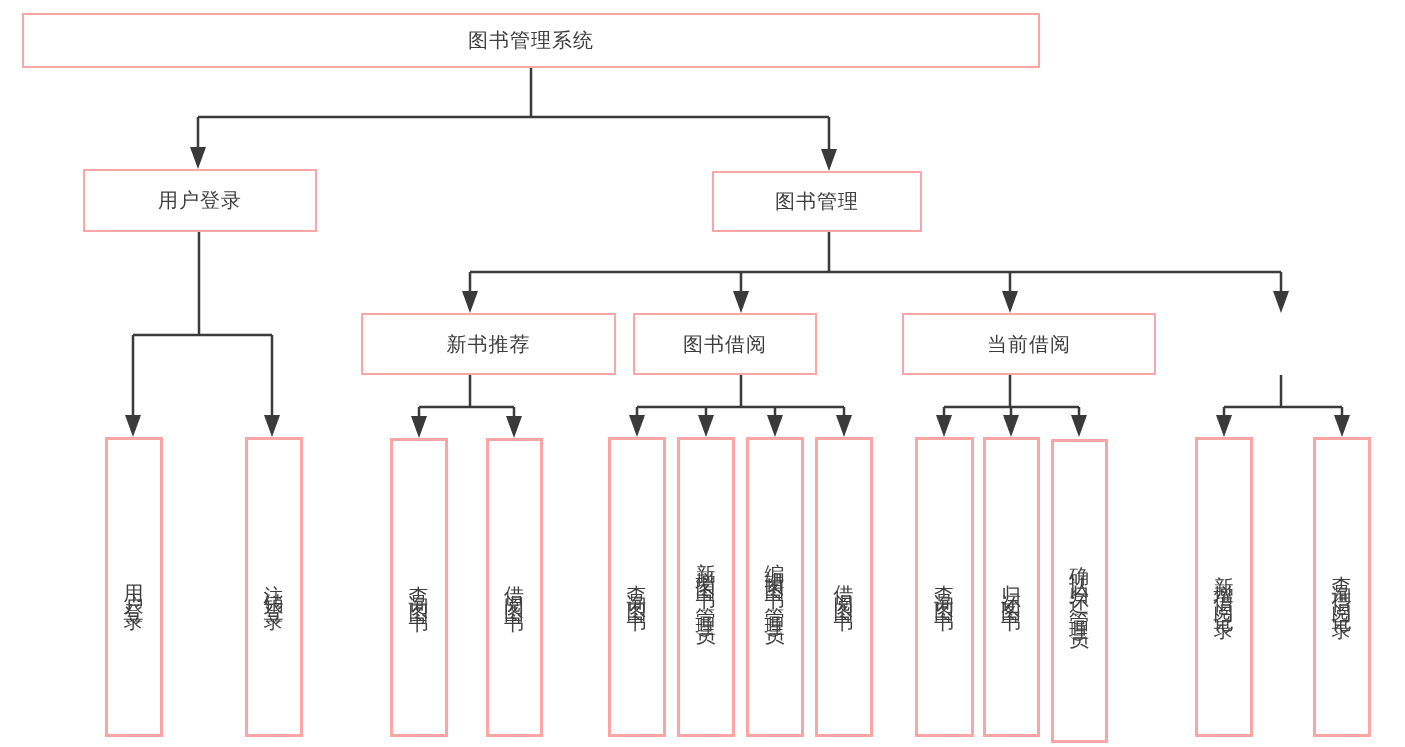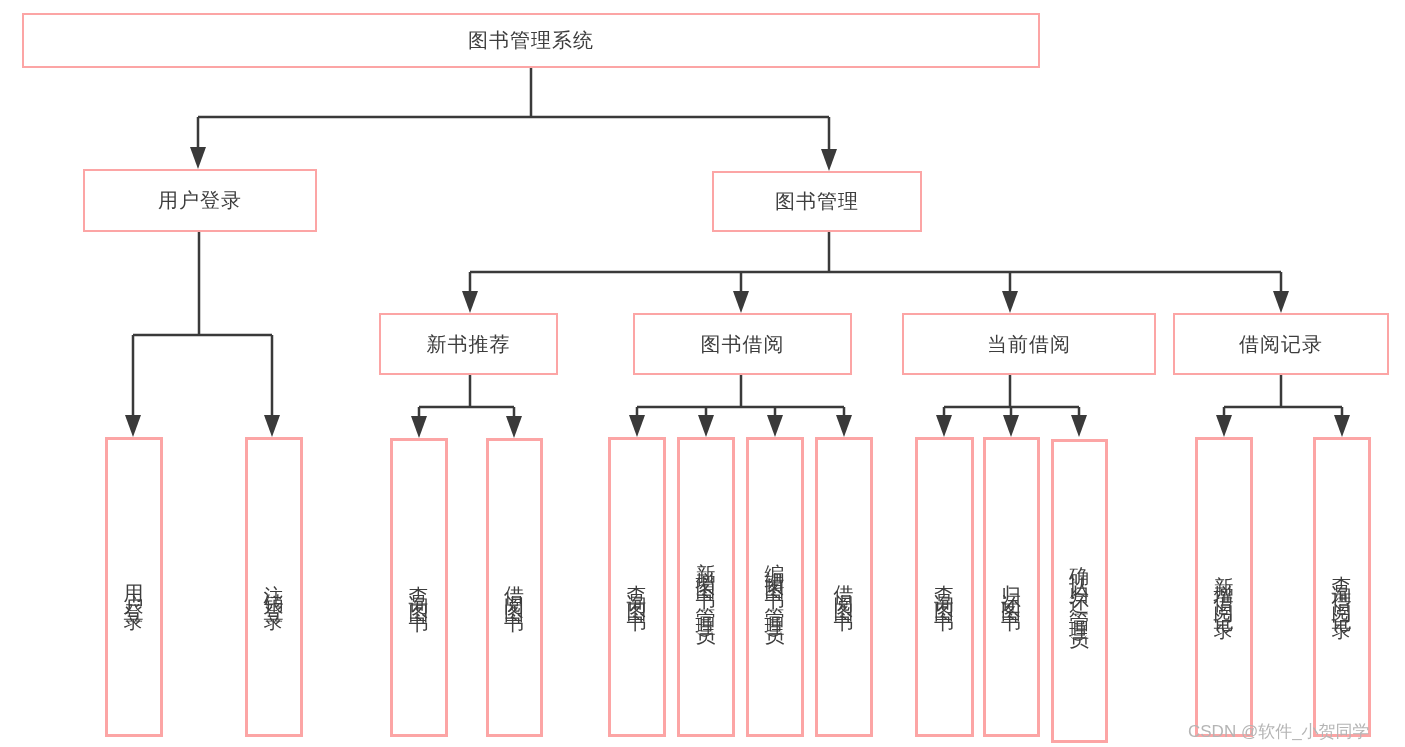--- a/index.html
+++ b/index.html
@@ -103,31 +103,28 @@
     <span class="lbl">图书管理系统</span>
   </div>
 
   <div class="node hbox" style="left:83px;top:169px;width:234px;height:63px">
     <span class="lbl">用户登录</span>
   </div>
   <div class="node hbox" style="left:712px;top:171px;width:210px;height:61px">
     <span class="lbl">图书管理</span>
   </div>
 
-  <div class="node hbox" style="left:379px;top:313px;width:179px;height:62px">
+  <div class="node hbox" style="left:361px;top:313px;width:255px;height:62px">
     <span class="lbl">新书推荐</span>
   </div>
-  <div class="node hbox" style="left:633px;top:313px;width:219px;height:62px">
+  <div class="node hbox" style="left:633px;top:313px;width:184px;height:62px">
     <span class="lbl">图书借阅</span>
   </div>
   <div class="node hbox" style="left:902px;top:313px;width:254px;height:62px">
     <span class="lbl">当前借阅</span>
-  </div>
-  <div class="node hbox" style="left:1173px;top:313px;width:216px;height:62px">
-    <span class="lbl">借阅记录</span>
   </div>
 
   <div class="node vbox" style="left:105px;top:437px;width:58px;height:300px">
     <span class="lbl">用户登录</span>
   </div>
   <div class="node vbox" style="left:245px;top:437px;width:58px;height:300px">
     <span class="lbl">注销登录</span>
   </div>
 
   <div class="node vbox" style="left:390px;top:438px;width:58px;height:299px">
@@ -160,15 +157,14 @@
     <span class="lbl">确认归还（管理员）</span>
   </div>
 
   <div class="node vbox" style="left:1195px;top:437px;width:58px;height:300px">
     <span class="lbl">新增借阅记录</span>
   </div>
   <div class="node vbox" style="left:1313px;top:437px;width:58px;height:300px">
     <span class="lbl">查询借阅记录</span>
   </div>
 
-  <div id="watermark">CSDN @软件_小贺同学</div>
 
 </div>
 
 </body></html>

